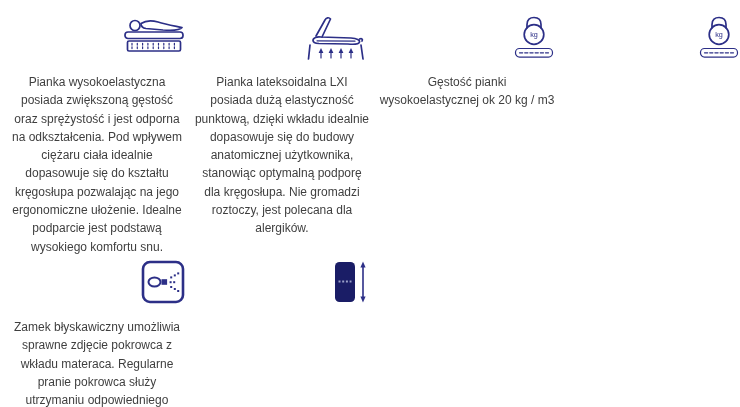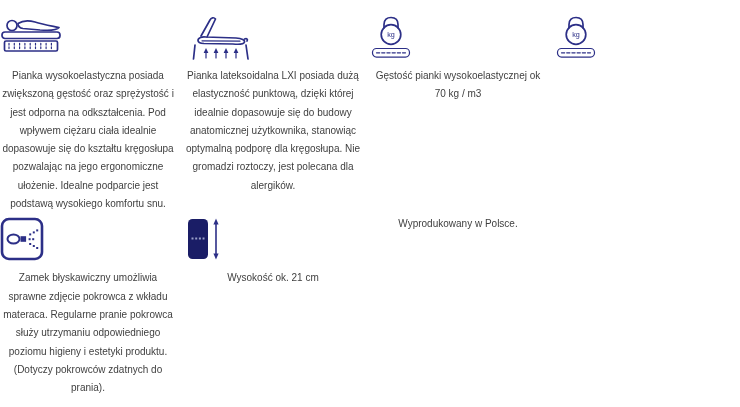--- a/index.html
+++ b/index.html
@@ -11,25 +11,25 @@
   }
   *{margin:0;padding:0;box-sizing:border-box;}
   html,body{width:740px;height:407px;overflow:hidden;background:var(--background);
     font-family:"Liberation Sans", sans-serif;}
   .features-grid{
     display:grid;
     grid-template-columns:repeat(4,185px);
     row-gap:2px;
     padding-top:13px;
   }
-  .cell{display:flex;flex-direction:column;align-items:flex-start;}
+  .cell{display:flex;flex-direction:column;align-items:flex-end;}
   .iconbox{height:48px;display:flex;align-items:center;justify-content:center;margin-bottom:6px;}
   .desc{
     width:176px;text-align:center;
-    font-size:10px;line-height:18.3px;color:var(--text-color);
+    font-size:12px;line-height:18.3px;color:var(--text-color);margin-top:6px;
   }
   
   .st{fill:none;stroke:var(--icon-color);stroke-width:1.7;stroke-linecap:round;stroke-linejoin:round;}
   .st-thin{fill:none;stroke:var(--icon-color);stroke-width:1.2;stroke-linecap:round;}
   .fill{fill:var(--icon-color);stroke:none;}
   .svgtxt{fill:var(--icon-color);font-family:"Liberation Sans",sans-serif;}
 </style>
 </head>
 <body>
 
@@ -56,34 +56,34 @@
         <path class="st-thin" d="M17,26.8 L55,27.2"></path>
         <path class="st" d="M59.5,25 C62,24 63,25.5 62,27"></path>
         <path class="st" d="M10,31 L8.5,45 M61,31 L63,45"></path>
         <path class="st-thin" d="M21,44 V37 M31,44 V37 M41,44 V37 M51,44 V37"></path>
         <polygon class="fill" points="21,34 18.6,39 23.4,39"></polygon>
         <polygon class="fill" points="31,34 28.6,39 33.4,39"></polygon>
         <polygon class="fill" points="41,34 38.6,39 43.4,39"></polygon>
         <polygon class="fill" points="51,34 48.6,39 53.4,39"></polygon>
       </svg>
     </div>
-    <p class="desc">Pianka lateksoidalna LXI posiada dużą elastyczność punktową, dzięki której idealnie dopasowuje się do budowy anatomicznej użytkownika, stanowiąc optymalną podporę dla kręgosłupa. Nie gromadzi roztoczy, jest polecana dla alergików.</p>
+    <p class="desc">Pianka lateksoidalna LXI posiada dużą elastyczność punktową, dzięki wkładu idealnie dopasowuje się do budowy anatomicznej użytkownika, stanowiąc optymalną podporę dla kręgosłupa. Nie gromadzi roztoczy, jest polecana dla alergików.</p>
   </div>
 
   <div class="cell">
     <div class="iconbox">
       <svg width="42" height="46" viewBox="0 0 42 46">
         <path class="st" d="M14,14 L14,10.5 C14,5.5 17,3.5 21,3.5 C25,3.5 28,5.5 28,10.5 L28,14"></path>
         <circle class="st" cx="21" cy="20.5" r="9.8"></circle>
         <text class="svgtxt" x="21" y="23.3" font-size="7.2" text-anchor="middle">kg</text>
         <rect class="st-thin" x="2.5" y="34.5" width="37" height="8.6" rx="4"></rect>
         <line class="st-thin" style="stroke-dasharray:3.2 2" x1="6.5" y1="38.8" x2="35.5" y2="38.8"></line>
       </svg>
     </div>
-    <p class="desc">Gęstość pianki wysokoelastycznej ok 70 kg / m3</p>
+    <p class="desc">Gęstość pianki wysokoelastycznej ok 20 kg / m3</p>
   </div>
 
   <div class="cell">
     <div class="iconbox">
       <svg width="42" height="46" viewBox="0 0 42 46">
         <path class="st" d="M14,14 L14,10.5 C14,5.5 17,3.5 21,3.5 C25,3.5 28,5.5 28,10.5 L28,14"></path>
         <circle class="st" cx="21" cy="20.5" r="9.8"></circle>
         <text class="svgtxt" x="21" y="23.3" font-size="7.2" text-anchor="middle">kg</text>
         <rect class="st-thin" x="2.5" y="34.5" width="37" height="8.6" rx="4"></rect>
         <line class="st-thin" style="stroke-dasharray:3.2 2" x1="6.5" y1="38.8" x2="35.5" y2="38.8"></line>
@@ -113,20 +113,18 @@
   <div class="cell">
     <div class="iconbox">
       <svg width="38" height="46" viewBox="0 0 38 46">
         <rect x="3" y="3" width="20" height="40" rx="4.5" style="fill:var(--icon-fill-dark)"></rect>
         <line x1="6.5" y1="22.5" x2="19.5" y2="22.5" style="stroke:#9aa0c8;stroke-width:2;stroke-dasharray:2 1.7"></line>
         <line x1="31" y1="7.5" x2="31" y2="38.5" style="stroke:var(--icon-color);stroke-width:1.6"></line>
         <polygon class="fill" points="31,2.5 28.4,8.5 33.6,8.5"></polygon>
         <polygon class="fill" points="31,43.5 28.4,37.5 33.6,37.5"></polygon>
       </svg>
     </div>
-    <p class="desc">Wysokość ok. 21 cm</p>
   </div>
 
   <div class="cell">
-    <p class="desc">Wyprodukowany w Polsce.</p>
   </div>
 
 </div>
 
 </body></html>

